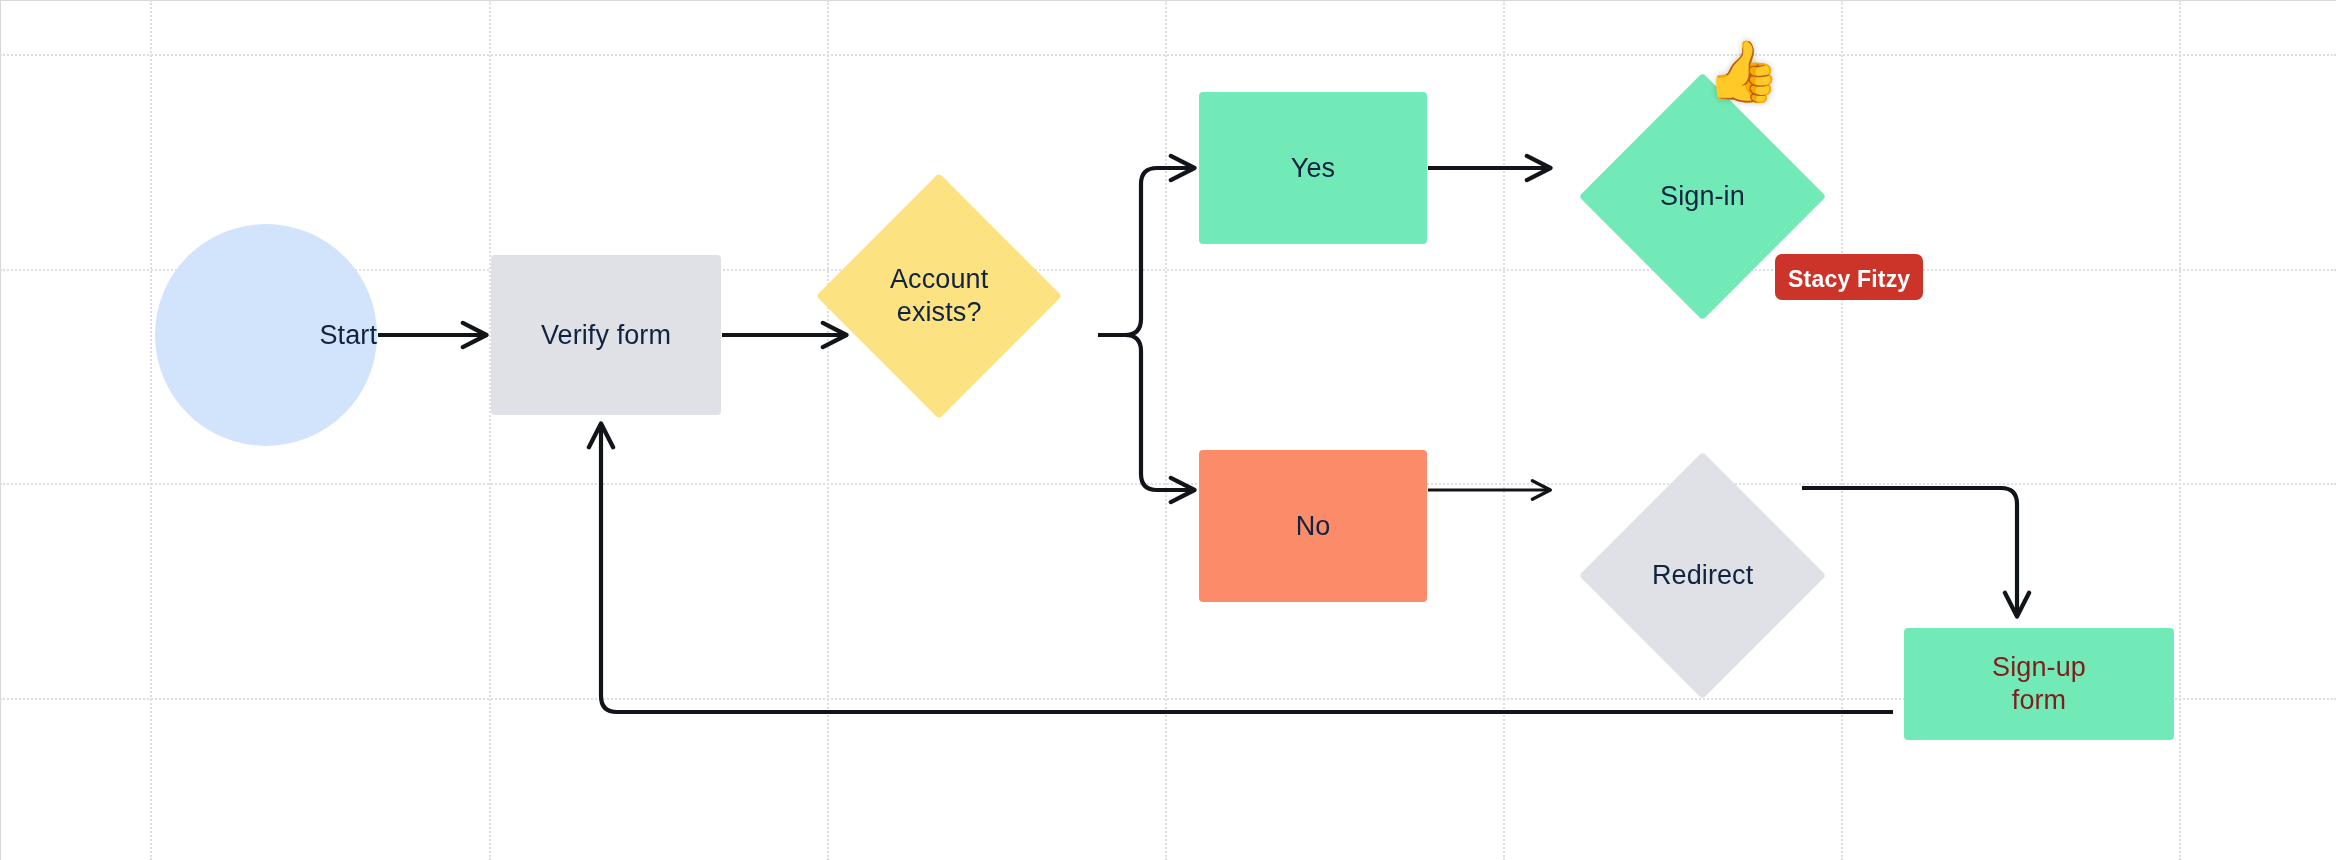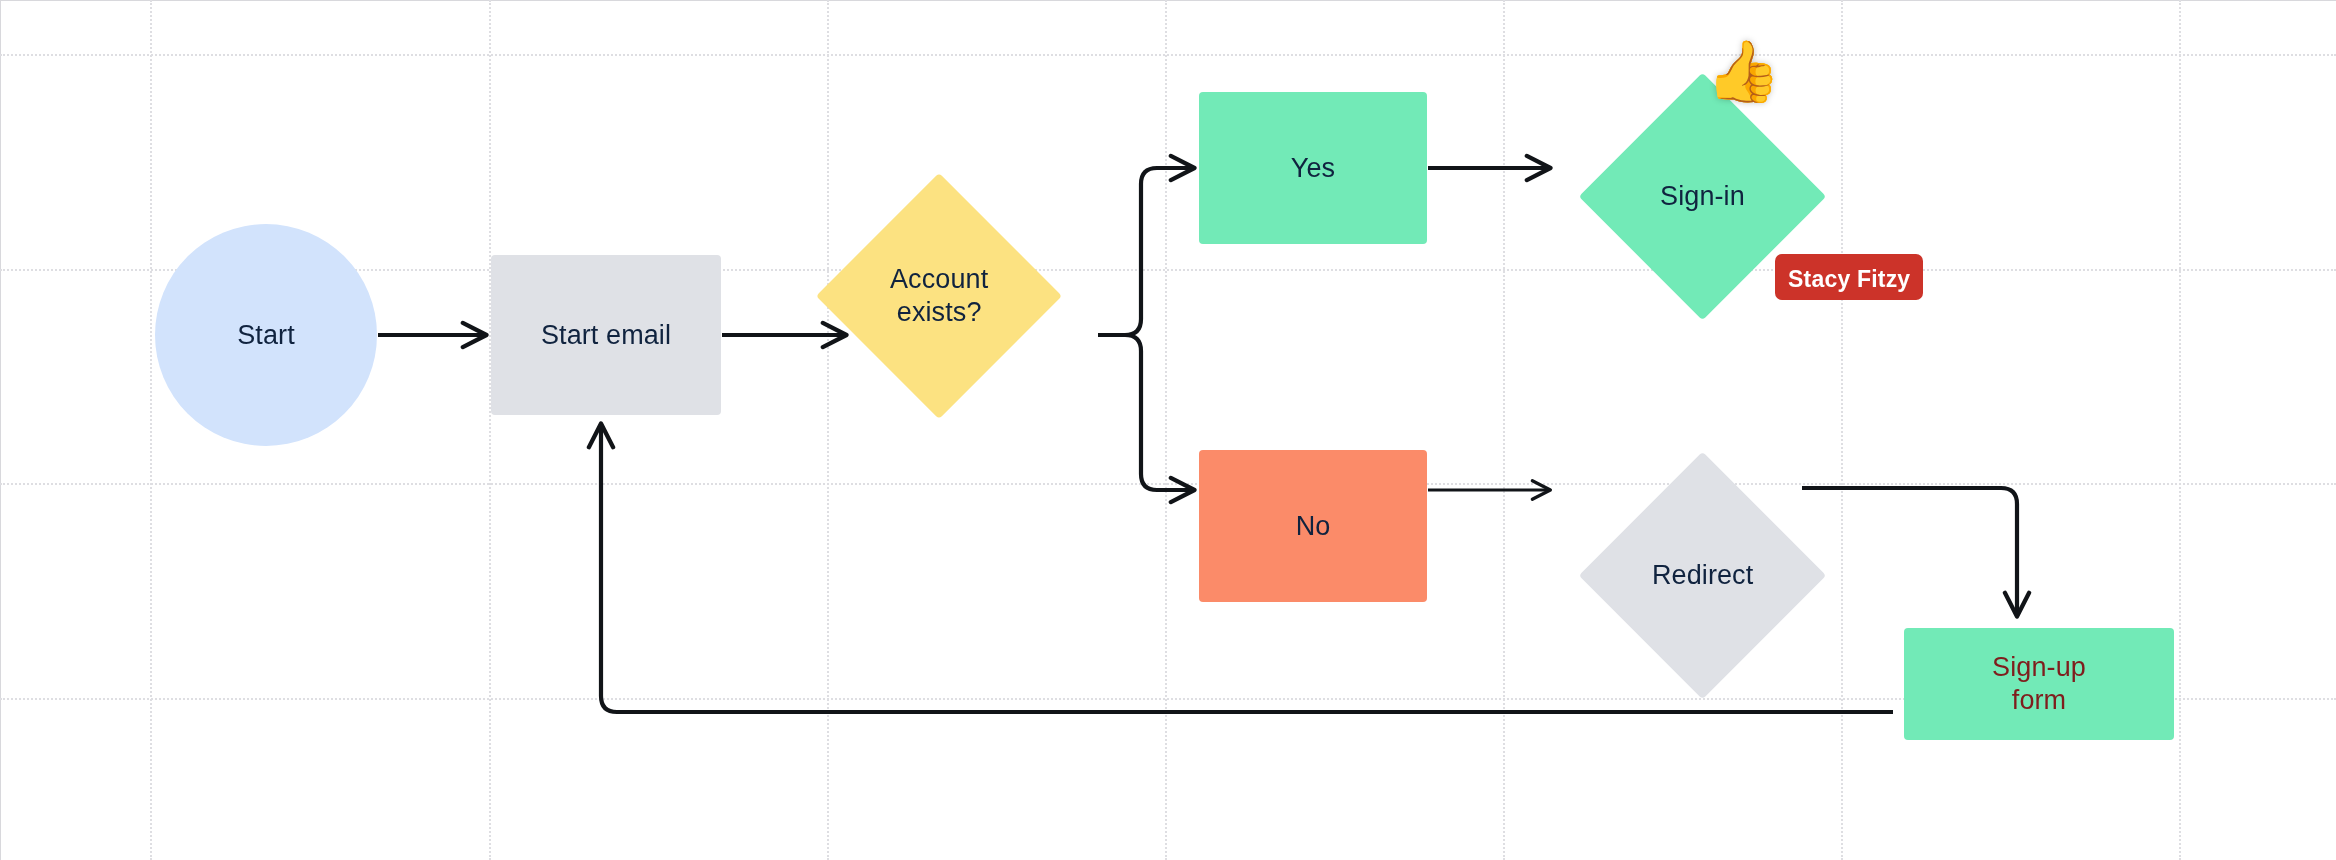--- a/index.html
+++ b/index.html
@@ -49,21 +49,21 @@
     align-items: center;
     justify-content: center;
     color: #10233f;
     font-size: 27px;
     line-height: 1.22;
     text-align: center;
     letter-spacing: 0.1px;
   }
   .node-label { pointer-events: none; white-space: pre-line; }
 
-  .circle { border-radius: 50%; }
+  .circle { border-radius: 50%; justify-content: flex-end; }
   .rounded-rect { border-radius: 4px; }
 
   
   .diamond {
     transform: rotate(45deg);
     border-radius: 4px;
   }
   .diamond .node-label {
     transform: rotate(-45deg);
   }
@@ -170,21 +170,21 @@
     <path class="wire" d="M 1802 488 L 2001 488 Q 2017 488 2017 504 L 2017 616" marker-end="url(#arw)" style="stroke: rgb(17, 20, 24);"></path>
 
     <path class="wire" d="M 1893 712 L 617 712 Q 601 712 601 696 L 601 424" marker-end="url(#arw)" style="stroke: rgb(17, 20, 24);"></path>
   </svg>
 
   <div class="node circle" id="node-start" style="left: 155px; top: 224px; width: 222px; height: 222px; background: rgb(210, 227, 252); color: rgb(16, 35, 63);">
     <span class="node-label">Start</span>
   </div>
 
   <div class="node rounded-rect" id="node-verify-email" style="left: 491px; top: 255px; width: 230px; height: 160px; background: rgb(223, 225, 230); color: rgb(16, 35, 63);">
-    <span class="node-label">Start email</span>
+    <span class="node-label">Verify form</span>
   </div>
 
   <div class="node diamond" id="node-account-exists" style="left: 852px; top: 209px; width: 174px; height: 174px; background: rgb(252, 226, 129); color: rgb(16, 35, 63);">
     <span class="node-label">Account
 exists?</span>
   </div>
 
   <div class="node rounded-rect" id="node-yes" style="left: 1199px; top: 92px; width: 228px; height: 152px; background: rgb(114, 234, 183); color: rgb(16, 35, 63);">
     <span class="node-label">Yes</span>
   </div>

